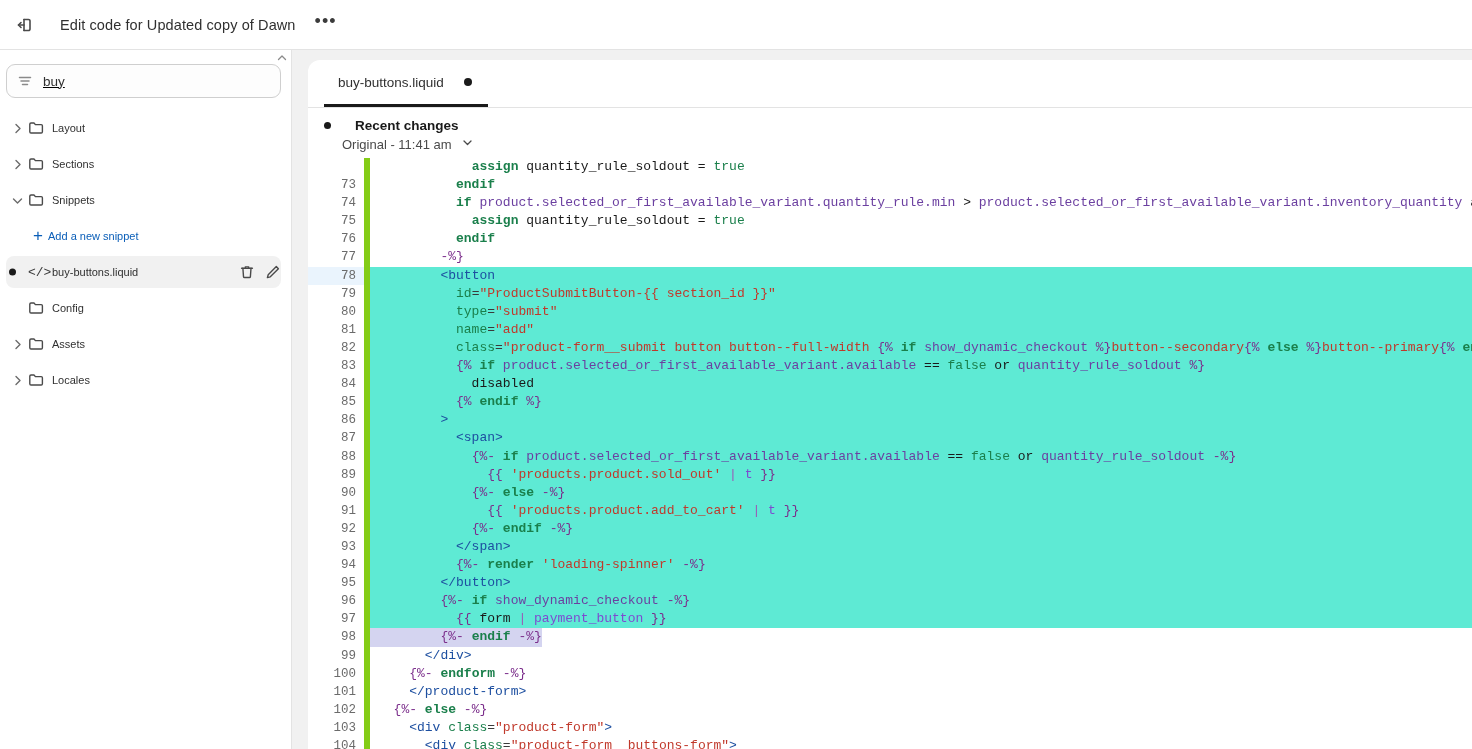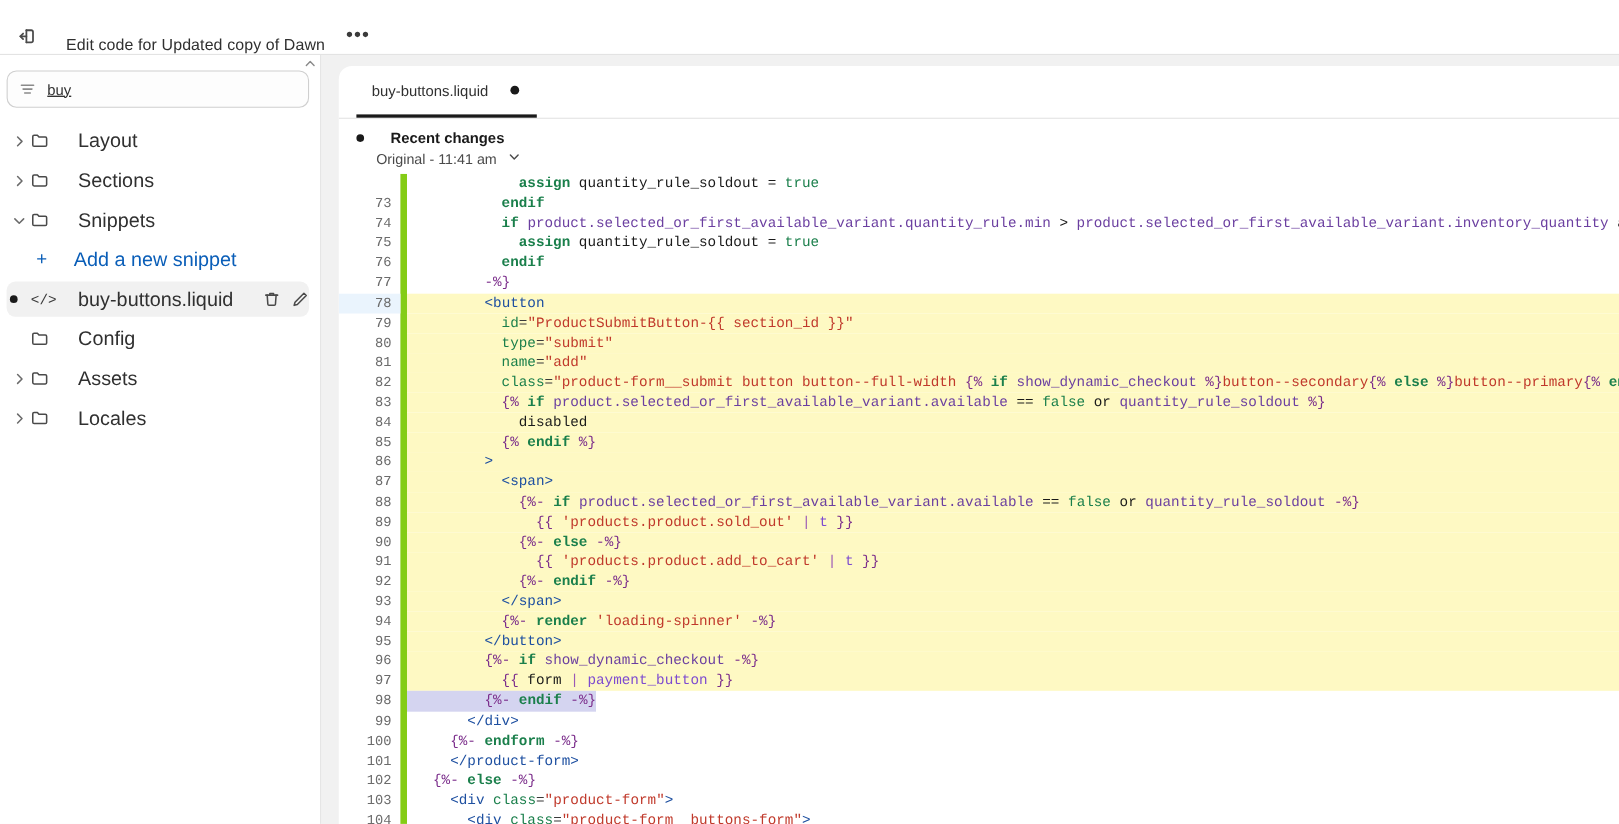--- a/index.html
+++ b/index.html
@@ -9,21 +9,21 @@
     overflow: hidden;
     background: #ffffff;
     font-family: "Liberation Sans", sans-serif;
     -webkit-font-smoothing: antialiased;
   }
 
   
   .topbar {
     height: 50px;
     display: flex;
-    align-items: flex-end;
+    align-items: center;
     padding: 0 0 0 10px;
     background: #ffffff;
     border-bottom: 1px solid #e3e3e3;
   }
   .topbar-btn {
     width: 32px; height: 32px;
     display: flex; align-items: center; justify-content: center;
     border-radius: 8px;
     cursor: pointer;
     color: #4a4a4a;
@@ -101,23 +101,23 @@
     position: relative; z-index: 2;
   }
   .chev.spacer { visibility: hidden; }
   .folder-icn {
     width: 24px; flex: 0 0 24px;
     display: flex; align-items: center; justify-content: flex-start;
     color: #4a4a4a;
     position: relative; z-index: 2;
   }
   .tree-label {
-    font-size: 18px;
+    font-size: 11px;
     color: #303030;
-    margin-left: 19px;
+    margin-left: 0;
     position: relative; z-index: 2;
     white-space: nowrap;
   }
   .tree-row.indented { padding-left: 28px; }
   .tree-label.link { color: #0a5eb8; }
   .plus-icn {
     width: 20px; flex: 0 0 20px;
     display: flex; align-items: center; justify-content: center;
     color: #0a5eb8; font-size: 17px; font-weight: 400;
     position: relative; z-index: 2;
@@ -246,21 +246,21 @@
     position: relative;
     overflow: hidden;
     background: #ffffff;
   }
   .cline {
     height: 18.1px;
     white-space: pre;
     padding-left: 8px;
     color: #1a1a1a;
   }
-  .cline.sel { background: #fef9c3; }
+  .cline.sel { background: #5eead4; }
   .toprow-clip {
     height: 18.1px;
     overflow: hidden;
     position: relative;
   }
   .toprow-clip .cline { position: absolute; bottom: 0; left: 0; }
 
   
   .t-tag   { color: #1d4fa0; }
   .t-attr  { color: #1a7f4b; }

